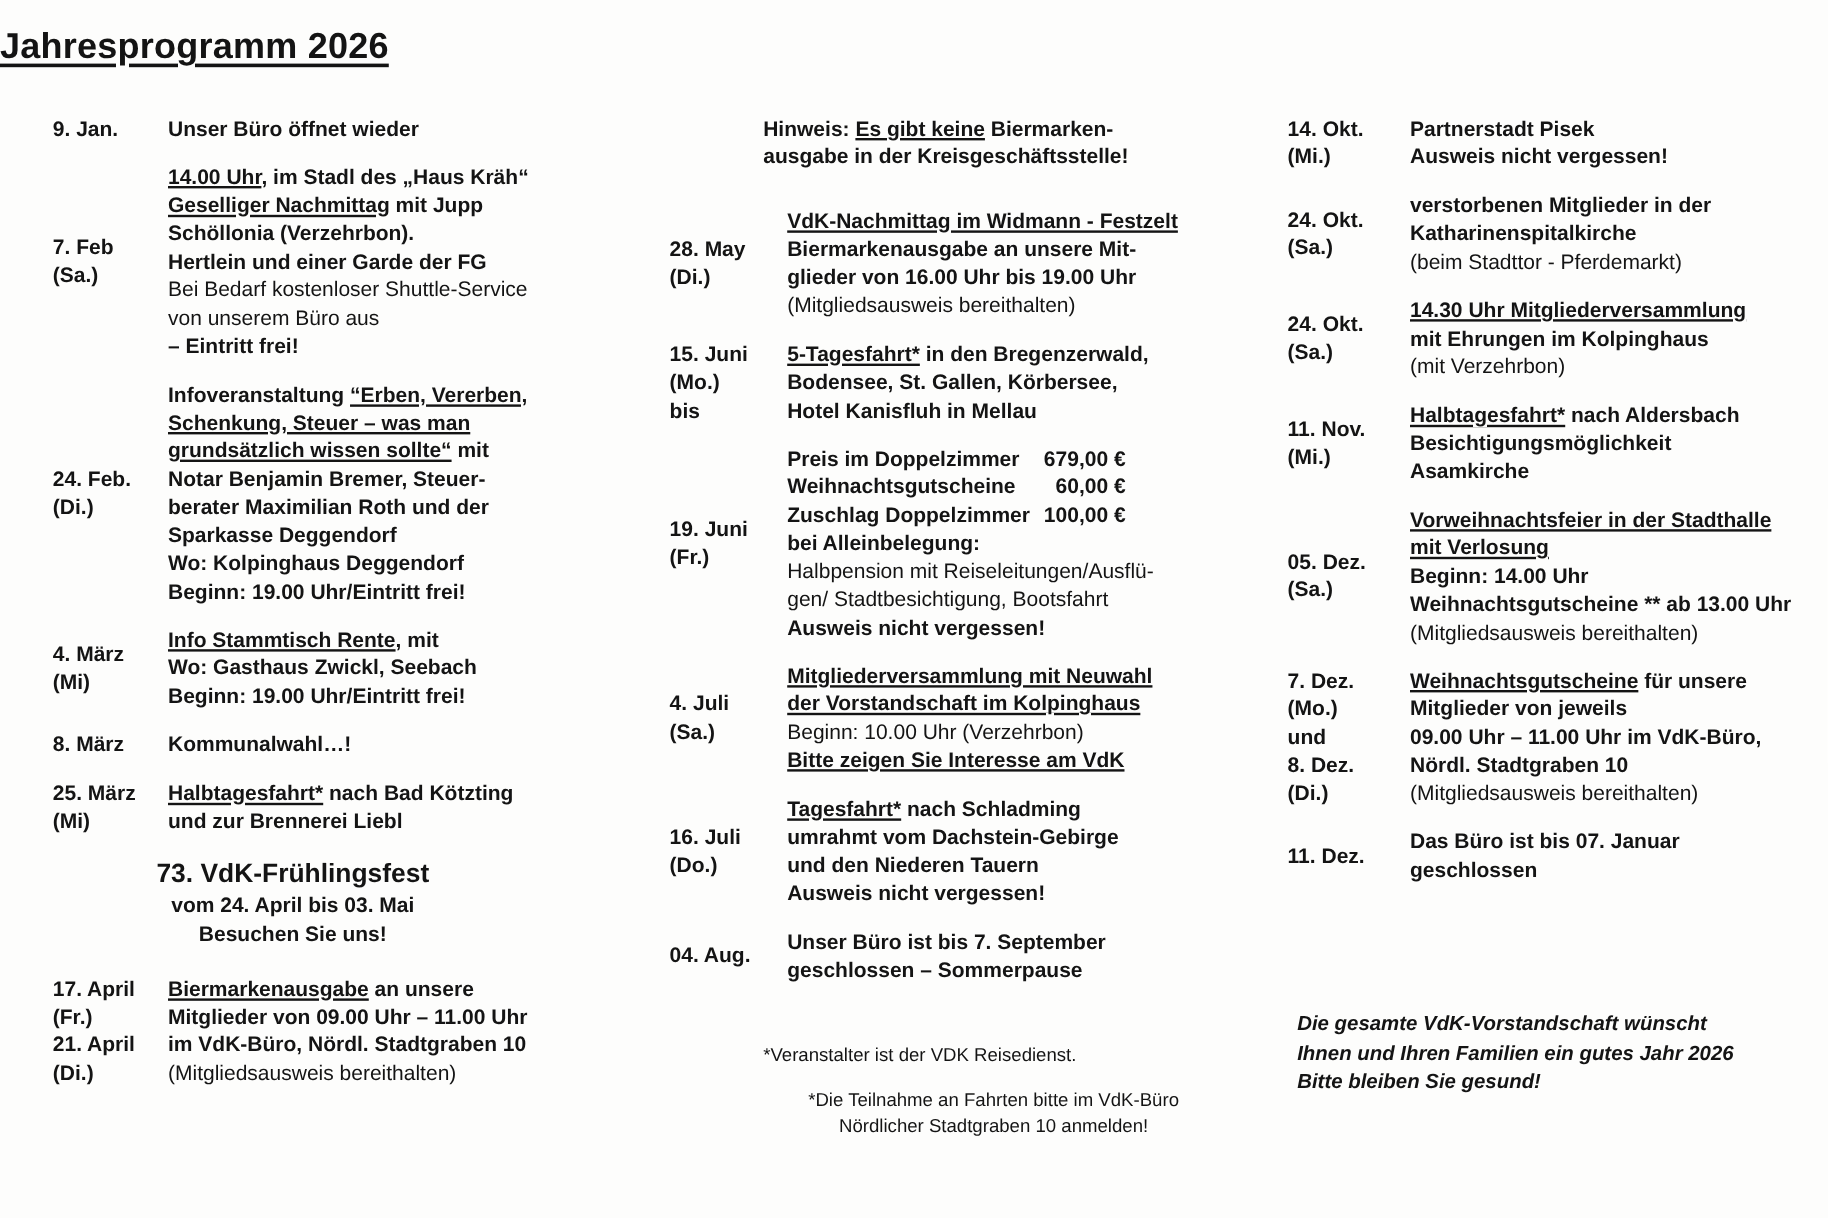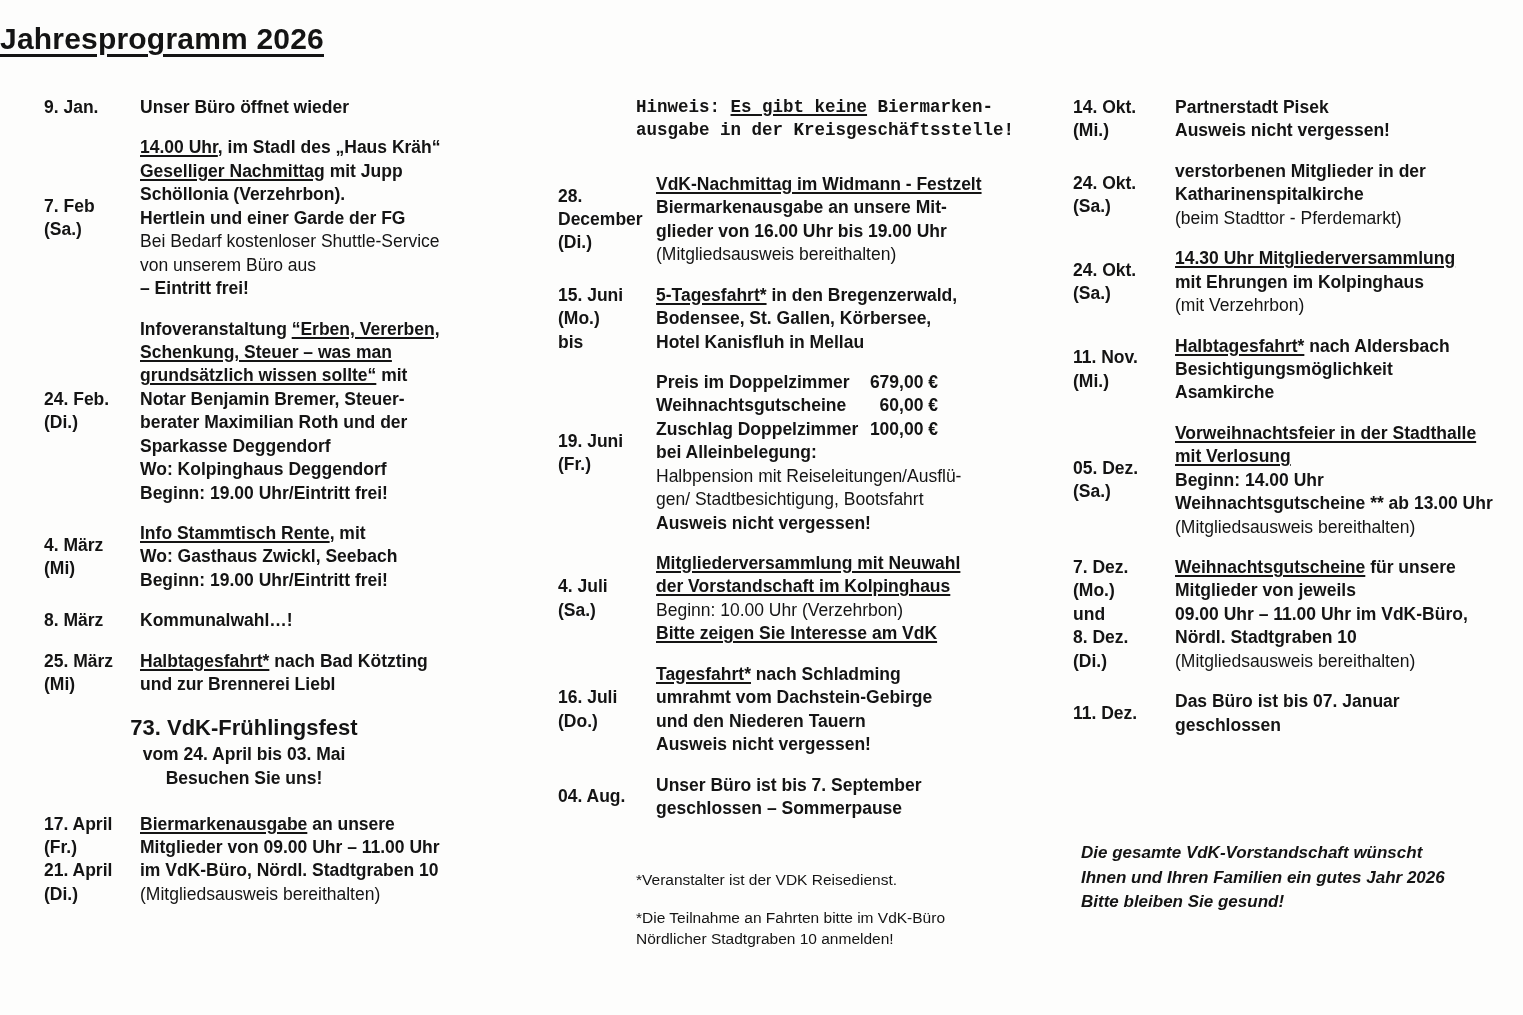--- a/index.html
+++ b/index.html
@@ -72,21 +72,20 @@
   .r   { font-weight: normal; }
   .u   { text-decoration: underline; text-underline-offset: 2px; text-decoration-thickness: 1.6px; }
 
   
   .note {
     margin-left: 98px;
     font-size: 17.5px;
     line-height: 1.34;
     font-weight: bold;
     margin-bottom: 30px;
-    font-family: Liberation Mono, monospace;
   }
 
   
   .price-row {
     display: flex;
     font-weight: bold;
     white-space: nowrap;
   }
   .price-label { width: 196px; }
   .price-val   { width: 86px; text-align: right; }
@@ -210,21 +209,21 @@
           <div class="ln"><span class="r">(Mitgliedsausweis bereithalten)</span></div>
         </div>
       </div>
     </div>
   <div class="col col-2" id="col2">
       <div class="note">
         <div class="ln"><span class="b">Hinweis: </span><span class="b u">Es gibt keine</span><span class="b"> Biermarken-</span></div>
         <div class="ln"><span class="b">ausgabe in der Kreisgeschäftsstelle!</span></div>
       </div>
       <div class="entry">
-        <div class="dates">28. December
+        <div class="dates">28. May
 (Di.)</div>
         <div class="body">
           <div class="ln"><span class="b u">VdK-Nachmittag im Widmann - Festzelt</span></div>
           <div class="ln"><span class="b">Biermarkenausgabe an unsere Mit-</span></div>
           <div class="ln"><span class="b">glieder von 16.00 Uhr bis 19.00 Uhr</span></div>
           <div class="ln"><span class="r">(Mitgliedsausweis bereithalten)</span></div>
         </div>
       </div>
       <div class="entry">
         <div class="dates">15. Juni
@@ -280,21 +279,21 @@
       </div>
       <div class="entry">
         <div class="dates">04. Aug.</div>
         <div class="body">
           <div class="ln"><span class="b">Unser Büro ist bis 7. September</span></div>
           <div class="ln"><span class="b">geschlossen – Sommerpause</span></div>
         </div>
       </div>
       <div class="footnotes">
         <p style="white-space: pre-line;">*Veranstalter ist der VDK Reisedienst.</p>
-        <p style="white-space: pre-line;">*Die Teilnahme an Fahrten bitte im VdK-Büro
+        <p style="white-space: pre-line; text-align: center;">*Die Teilnahme an Fahrten bitte im VdK-Büro
 Nördlicher Stadtgraben 10 anmelden!</p>
       </div>
     </div>
   <div class="col col-3" id="col3">
       <div class="entry">
         <div class="dates">14. Okt.
 (Mi.)</div>
         <div class="body">
           <div class="ln"><span class="b">Partnerstadt Pisek</span></div>
           <div class="ln"><span class="b">Ausweis nicht vergessen!</span></div>

